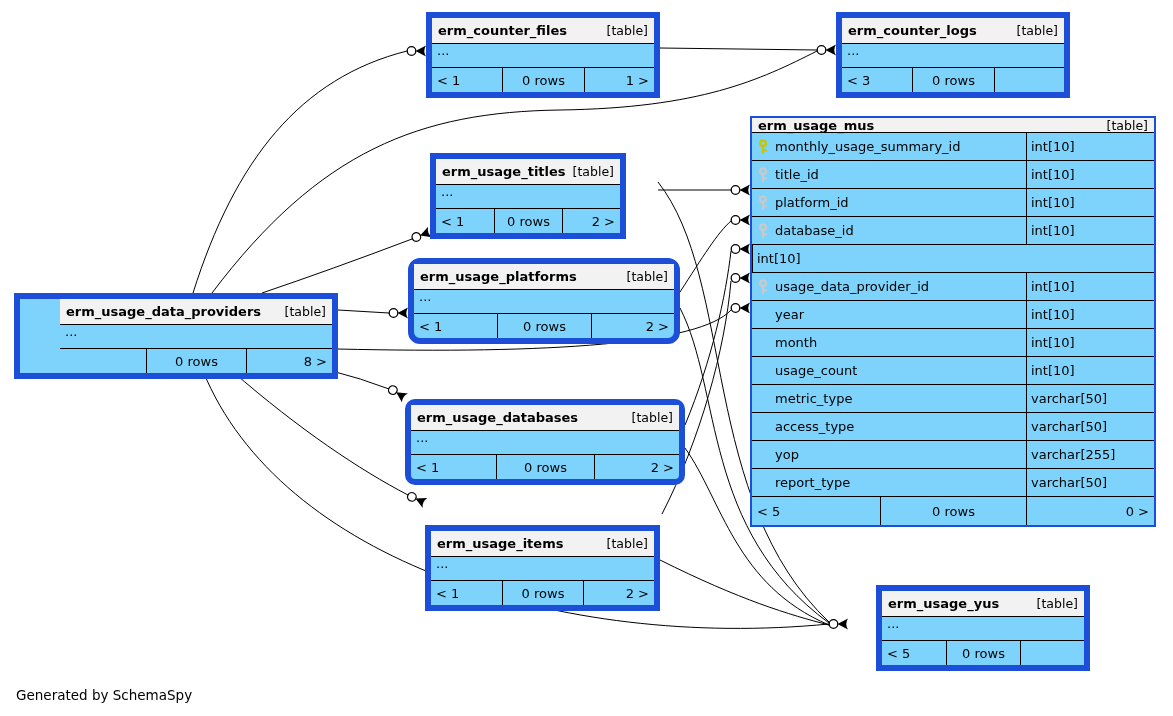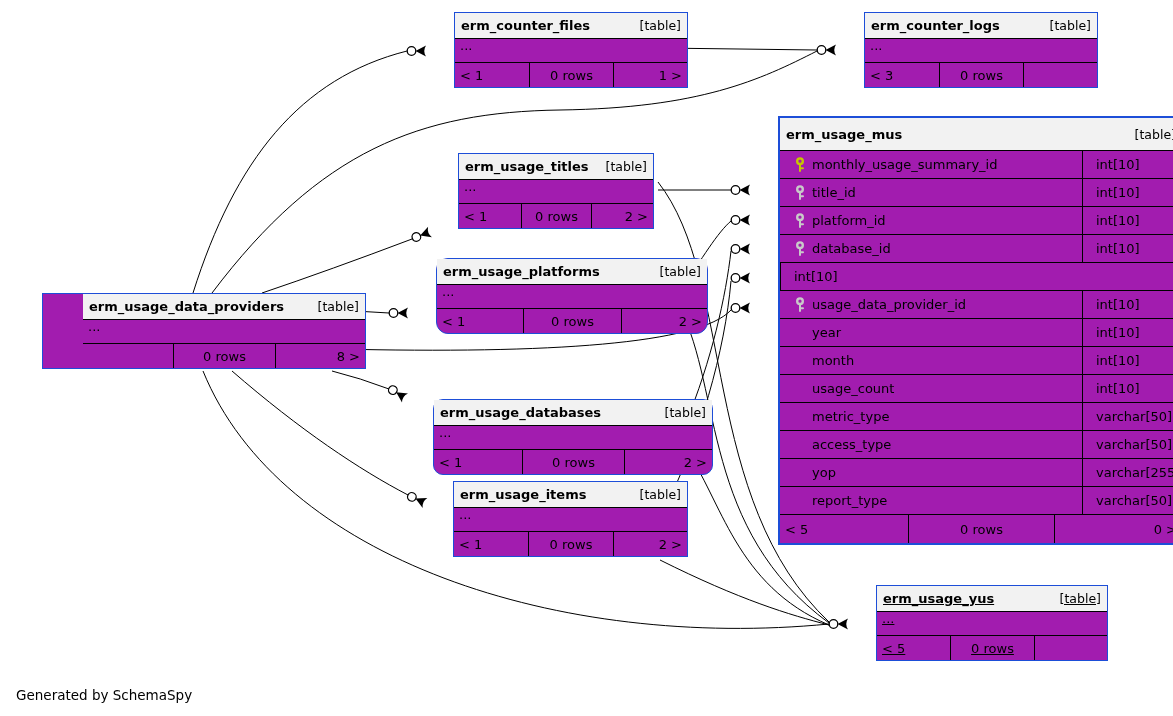--- a/index.html
+++ b/index.html
@@ -1,53 +1,53 @@
 <!DOCTYPE html>
 <html style="--pk: #c6c600; --fk: #c9c9c9; --hdrbg: #f2f2f2;"><head>
 <meta charset="utf-8">
 <style>
   html,body{margin:0;padding:0;background:#fff;}
   .canvas{position:relative;width:1173px;height:716px;background:#fff;overflow:hidden;
           font-family:"DejaVu Sans","Liberation Sans",sans-serif;color:#000;}
   svg.edges{position:absolute;left:0;top:0;width:1173px;height:716px;}
-  .tbl{position:absolute;background:#a21caf;border:1px solid #1d4ed8;box-sizing:border-box;font-size:13px;margin-left:28px;}
+  .tbl{position:absolute;background:#7dd3fc;border:6px solid #1d4ed8;box-sizing:border-box;font-size:13px;}
   .tbl.focus{border-width:2px;}
   .hdr{background:var(--hdrbg,#f2f2f2);border-bottom:1px solid #000;display:flex;
        justify-content:space-between;align-items:center;height:26px;padding:0 6px;box-sizing:border-box;}
-  .focus .hdr{height:33px;border-bottom-width:1px;}
+  .focus .hdr{height:15px;border-bottom-width:1px;}
   .tname{font-weight:bold;font-size:13px;}
   .ttag{font-size:12.5px;}
   .dots{height:24px;border-bottom:1px solid #000;padding:0 5px;display:flex;align-items:flex-start;
         line-height:14px;box-sizing:border-box;}
   .ftr{display:grid;grid-template-columns:1fr 1.15fr 1fr;height:24px;box-sizing:border-box;}
   .focus .ftr{height:28px;}
   .ftr .cell{display:flex;align-items:center;box-sizing:border-box;}
   .ftr .cell + .cell{border-left:1px solid #000;}
   .ftr .c0{justify-content:flex-start;padding-left:5px;}
   .ftr .c1{justify-content:center;}
   .ftr .c2{justify-content:flex-end;padding-right:5px;}
   .cols{display:block;}
   .colrow{display:flex;height:28px;border-bottom:1px solid #000;box-sizing:border-box;align-items:stretch;}
-  .cname{flex:1;display:flex;align-items:center;padding-left:14px;gap:6px;}
-  .ctype{width:100px;border-left:1px solid #000;display:flex;align-items:center;padding-left:13px;box-sizing:border-box;}
+  .cname{flex:1;display:flex;align-items:center;padding-left:5px;gap:6px;}
+  .ctype{width:128px;border-left:1px solid #000;display:flex;align-items:center;padding-left:4px;box-sizing:border-box;}
   .keywrap{width:12px;height:16px;display:inline-flex;align-items:center;}
   .keywrap.none{visibility:hidden;}
   .keywrap svg{display:block;}
   .key-pk{stroke:var(--pk,#c6c600);}
   .key-fk{stroke:var(--fk,#c9c9c9);}
   
   .t-counter-files{left:426px;top:12px;width:234px;}
   .t-counter-logs{left:836px;top:12px;width:234px;}
   .t-mus{left:750px;top:116px;width:406px;}
   .t-titles{left:430px;top:153px;width:196px;}
   .t-platforms{left:408px;top:258px;width:272px;border-radius:12px;}
   .t-dp{left:14px;top:293px;width:324px;padding-left:40px;}
   .t-databases{left:405px;top:399px;width:280px;border-radius:10px;}
-  .t-items{left:425px;top:481px;width:235px;}
-  .t-yus{left:848px;top:585px;width:232px;text-decoration:underline;}
+  .t-items{left:425px;top:525px;width:235px;}
+  .t-yus{left:876px;top:585px;width:214px;}
   .caption{position:absolute;left:16px;top:687px;font-size:13.5px;text-align:center;}
 </style>
 </head>
 <body>
 
 <div class="canvas">
 
   <svg class="edges" viewBox="0 0 1173 716" fill="none" stroke="#000" stroke-width="1">
     <defs>
       <g id="cmark">

